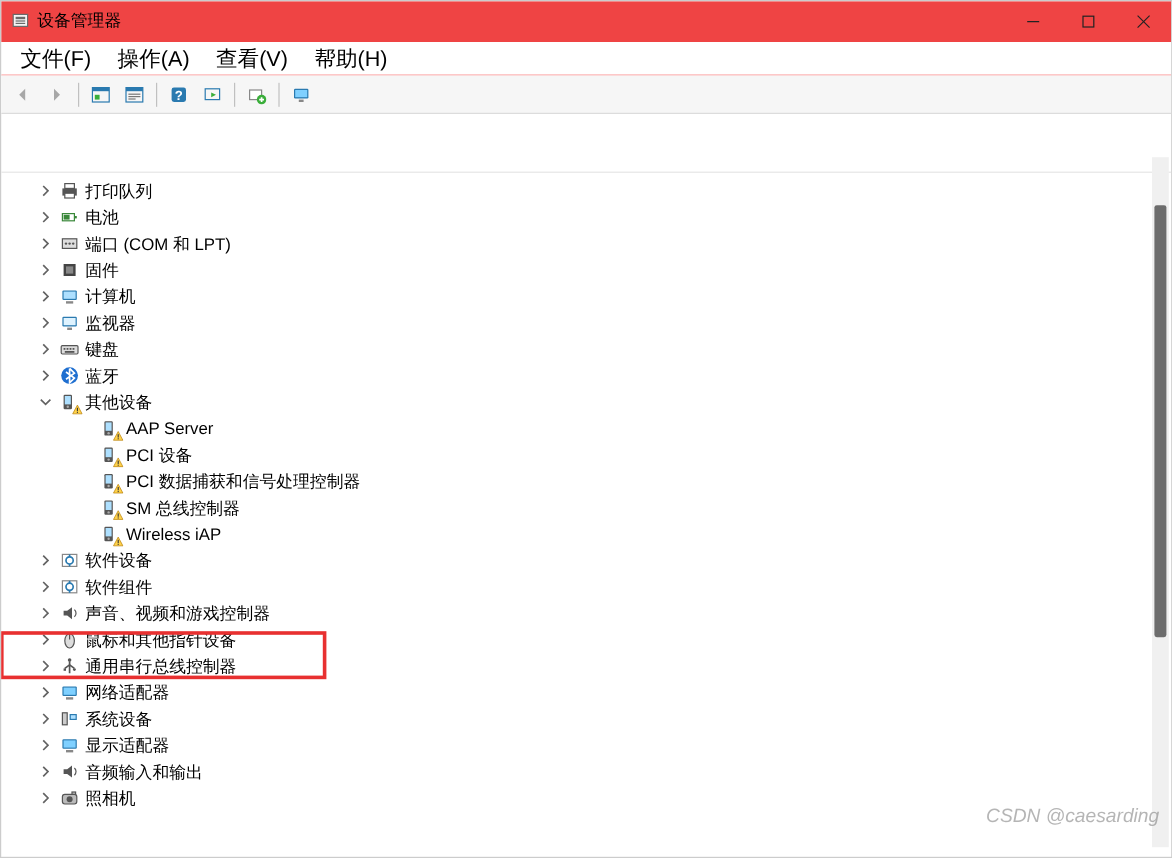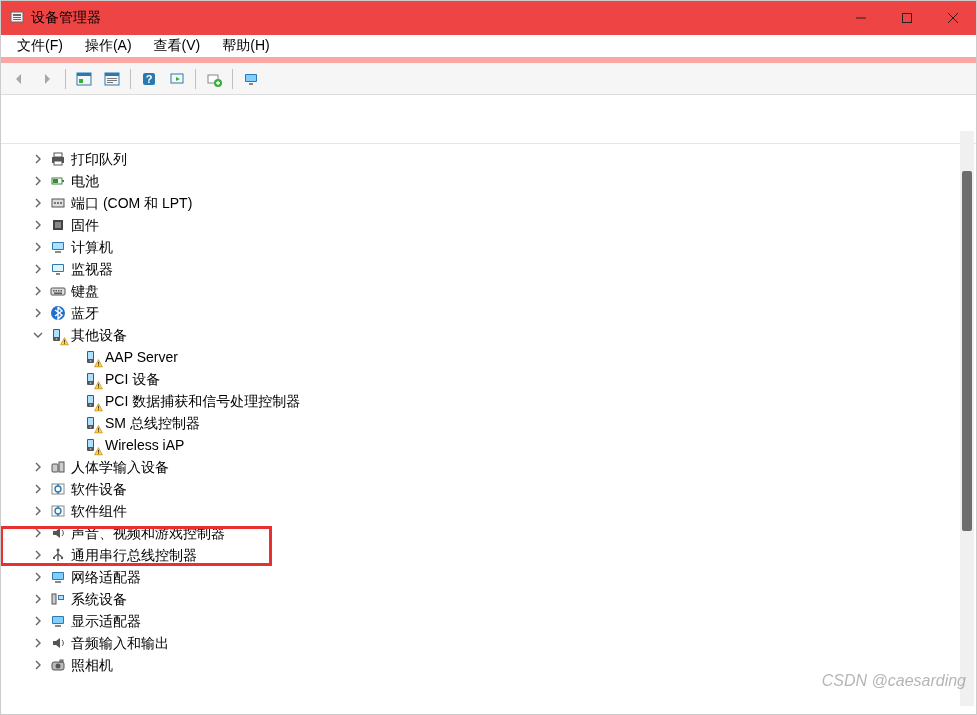--- a/index.html
+++ b/index.html
@@ -41,22 +41,22 @@
     color: #222;
   }
   .winbtn svg { width: 12px; height: 12px; }
 
   
   .menubar {
     height: 28px;
     display: flex;
     align-items: center;
     padding: 0 6px;
-    border-bottom: 6px solid #fca5a5;
-    font-size: 14px;
+    border-bottom: 1px solid #fca5a5;
+    font-size: 18px;
   }
   .menuitem {
     padding: 2px 10px;
     margin-right: 2px;
   }
 
   
   .toolbar {
     height: 32px;
     background: #f6f6f6;
@@ -439,33 +439,20 @@
         <span class="label">Wireless iAP</span>
       </div>
       <div class="node indent0">
         <span class="twisty">
           <svg viewBox="0 0 10 10">
             <path d="M3 1 L7 5 L3 9" fill="none" stroke="#636363" stroke-width="1.4"></path>
           </svg>
         </span>
         <span class="icon">
           <svg width="18" height="18" viewBox="0 0 18 18">
-            <use href="#i-hid"></use>
-          </svg>
-        </span>
-        <span class="label">人体学输入设备</span>
-      </div>
-      <div class="node indent0">
-        <span class="twisty">
-          <svg viewBox="0 0 10 10">
-            <path d="M3 1 L7 5 L3 9" fill="none" stroke="#636363" stroke-width="1.4"></path>
-          </svg>
-        </span>
-        <span class="icon">
-          <svg width="18" height="18" viewBox="0 0 18 18">
             <use href="#i-software"></use>
           </svg>
         </span>
         <span class="label">软件设备</span>
       </div>
       <div class="node indent0">
         <span class="twisty">
           <svg viewBox="0 0 10 10">
             <path d="M3 1 L7 5 L3 9" fill="none" stroke="#636363" stroke-width="1.4"></path>
           </svg>
@@ -482,20 +469,33 @@
           <svg viewBox="0 0 10 10">
             <path d="M3 1 L7 5 L3 9" fill="none" stroke="#636363" stroke-width="1.4"></path>
           </svg>
         </span>
         <span class="icon">
           <svg width="18" height="18" viewBox="0 0 18 18">
             <use href="#i-sound"></use>
           </svg>
         </span>
         <span class="label">声音、视频和游戏控制器</span>
+      </div>
+      <div class="node indent0">
+        <span class="twisty">
+          <svg viewBox="0 0 10 10">
+            <path d="M3 1 L7 5 L3 9" fill="none" stroke="#636363" stroke-width="1.4"></path>
+          </svg>
+        </span>
+        <span class="icon">
+          <svg width="18" height="18" viewBox="0 0 18 18">
+            <use href="#i-mouse"></use>
+          </svg>
+        </span>
+        <span class="label">鼠标和其他指针设备</span>
       </div>
       <div class="node indent0">
         <span class="twisty">
           <svg viewBox="0 0 10 10">
             <path d="M3 1 L7 5 L3 9" fill="none" stroke="#636363" stroke-width="1.4"></path>
           </svg>
         </span>
         <span class="icon">
           <svg width="18" height="18" viewBox="0 0 18 18">
             <use href="#i-usb"></use>

